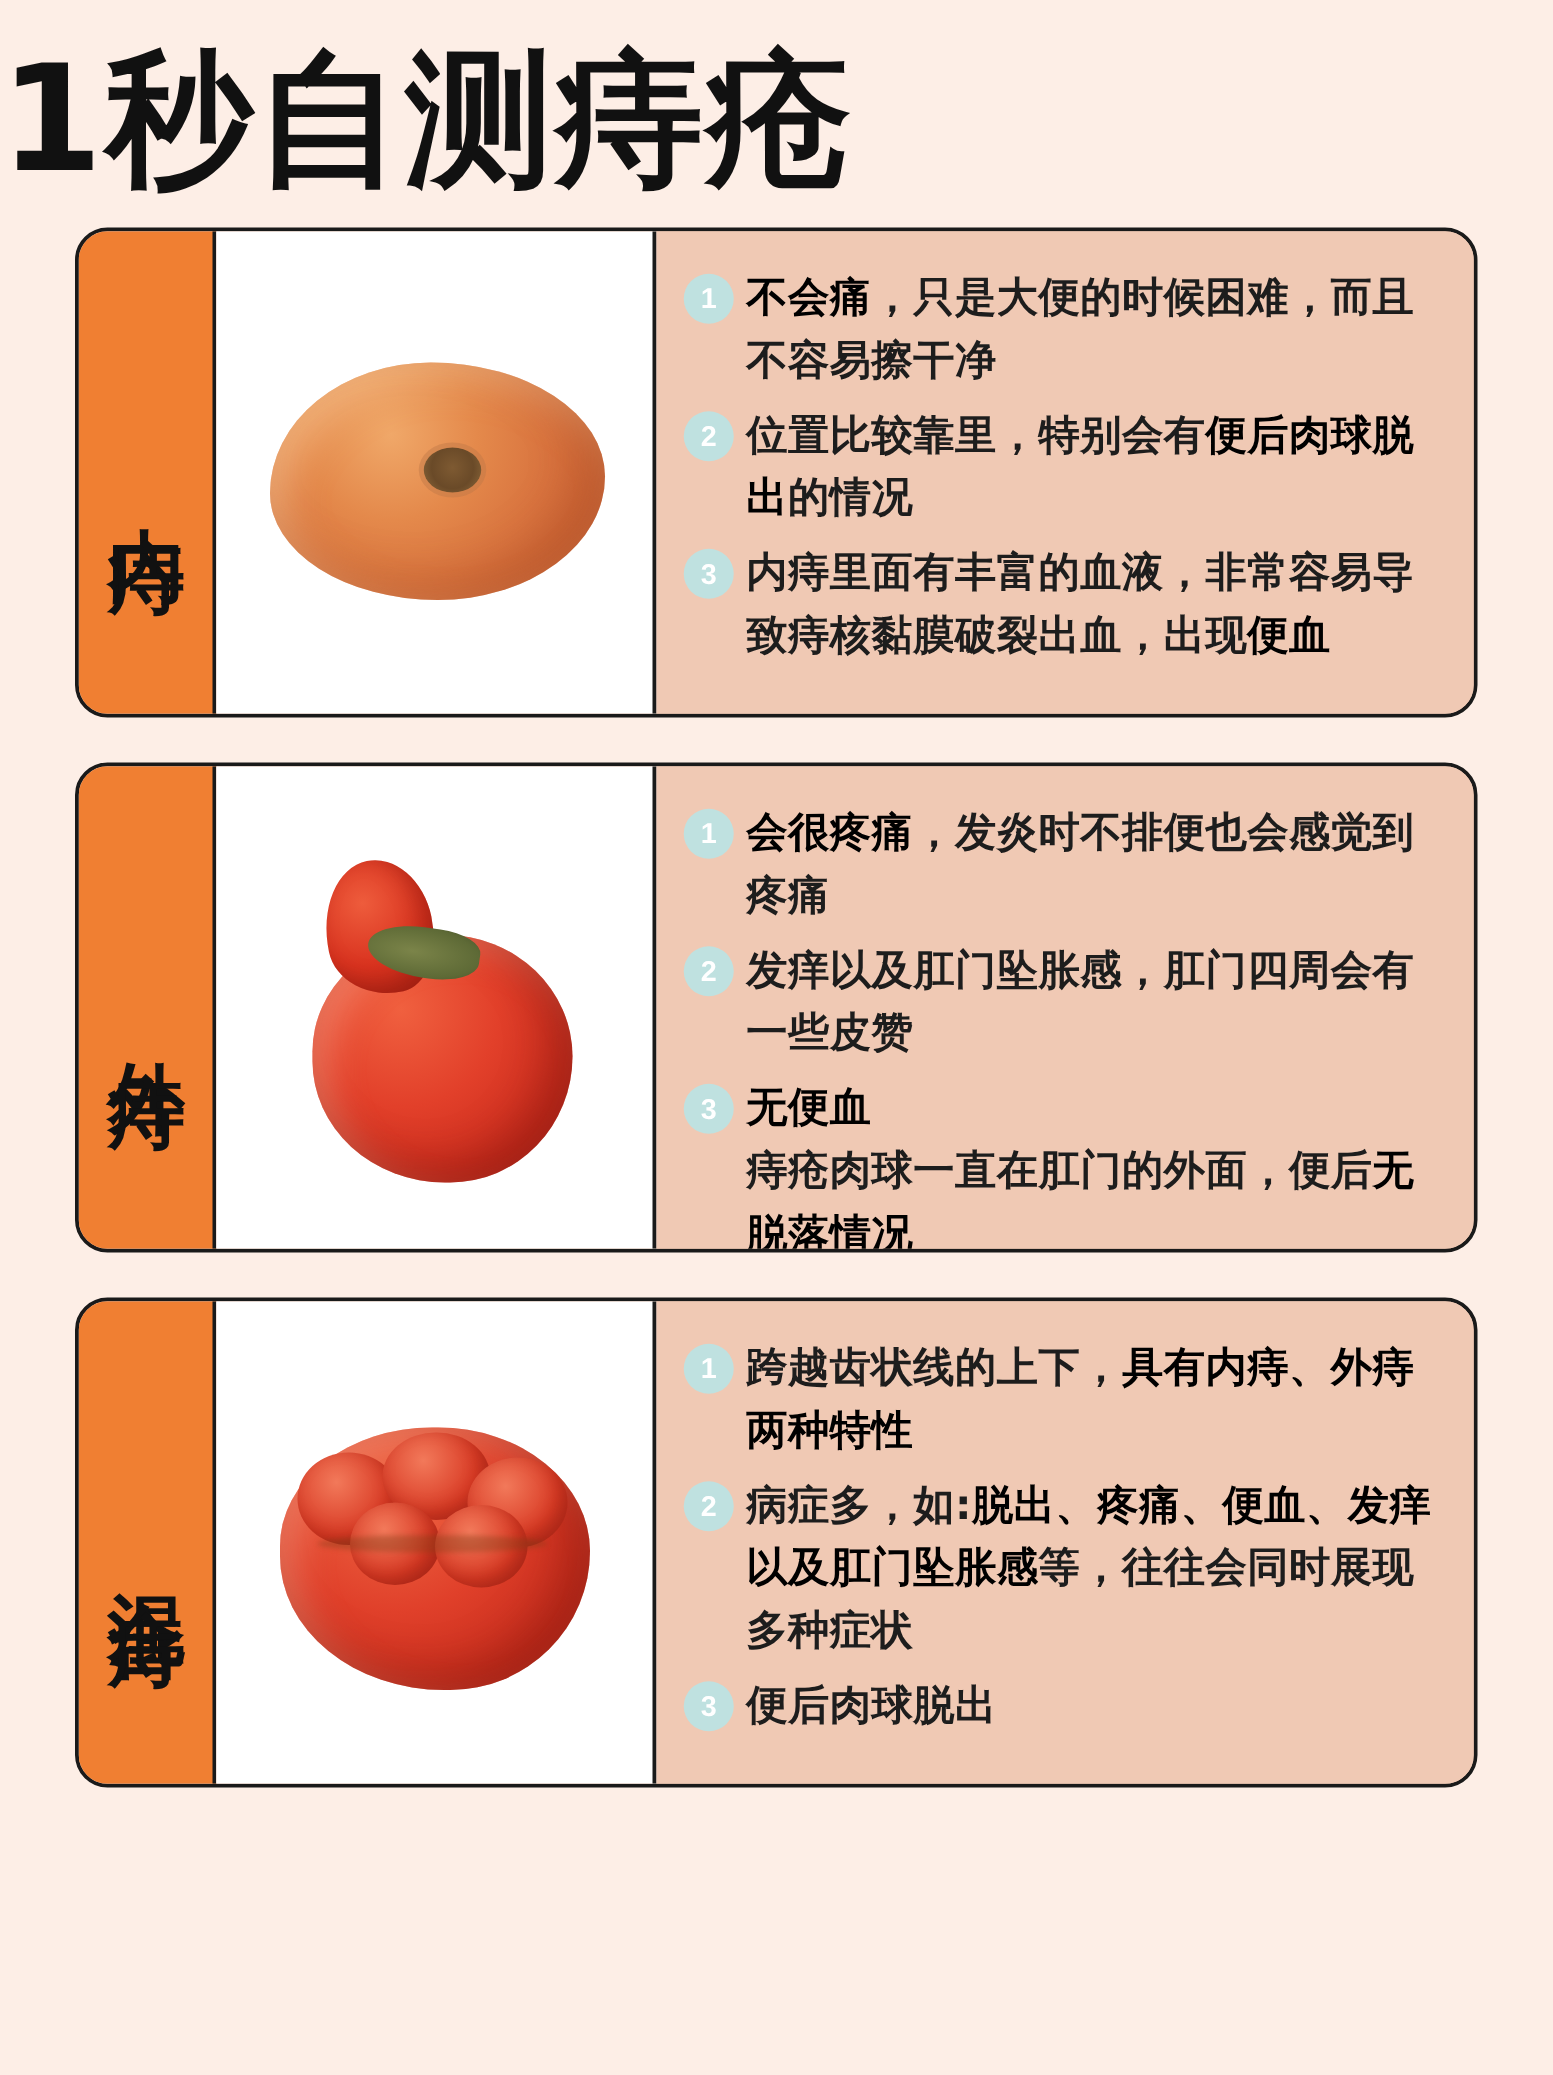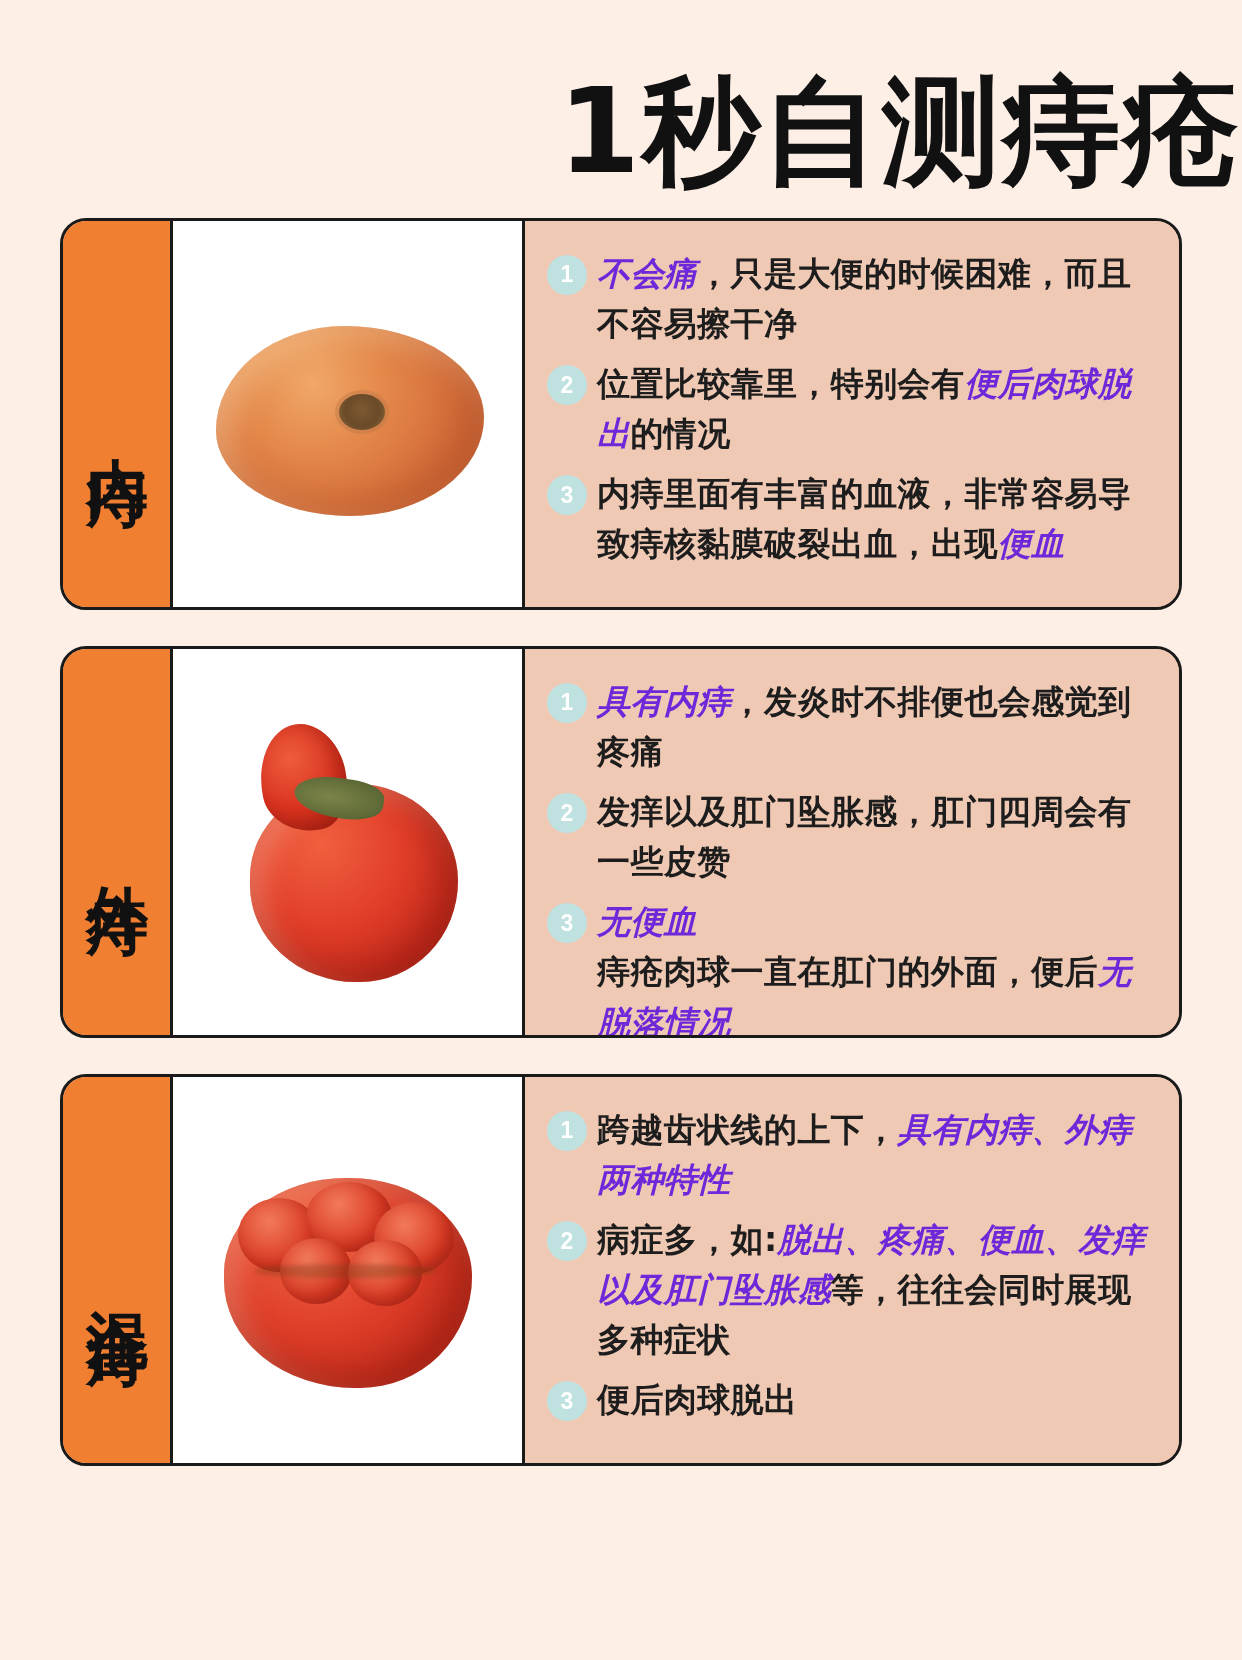--- a/index.html
+++ b/index.html
@@ -16,26 +16,26 @@
   }
   .page {
     width: 1242px;
     height: 1660px;
     background: #fdeee6;
     box-sizing: border-box;
     padding: 0;
     position: relative;
   }
   .title {
-    text-align: right;
+    text-align: left;
     font-size: 118px;
     font-weight: 900;
     letter-spacing: 2px;
     color: #111111;
-    padding-top: 64px;
+    padding-top: 28px;
     padding-bottom: 18px;
     line-height: 1.15;
     font-family: "DejaVu Sans", "Liberation Sans", sans-serif;
   }
   .card {
     position: relative;
     margin: 0 60px 36px 60px;
     height: 392px;
     border: 3px solid #1a1a1a;
     border-radius: 26px;
@@ -103,21 +103,21 @@
     font-family: "Liberation Sans", sans-serif;
   }
   .txt {
     font-size: 33px;
     line-height: 1.52;
     color: #1d1d1d;
     font-weight: 700;
     font-family: "DejaVu Sans", "Liberation Sans", sans-serif;
     letter-spacing: 0.4px;
   }
-  .hl { color: #6d28d9; font-style: italic; }
+  .hl { color: #000000; }
 
   
   .tomato-wrap { position: relative; width: 300px; height: 300px; }
   .t1 {
     position: absolute;
     left: 18px; top: 62px;
     width: 268px; height: 190px;
     border-radius: 48% 52% 50% 50% / 55% 48% 52% 45%;
     background:
       radial-gradient(circle at 36% 30%, #f0a869 0%, #e4894b 32%, #d9743f 58%, #c95f33 85%);
@@ -226,21 +226,21 @@
     <div class="card-photo">
       <div class="tomato-wrap">
         <div class="t2-body"></div>
         <div class="t2-lobe"></div>
         <div class="t2-stem"></div>
       </div>
     </div>
     <div class="card-text">
       <div class="item">
         <div class="num">1</div>
-        <div class="txt"><span class="hl">具有内痔</span>，发炎时不排便也会感觉到疼痛</div>
+        <div class="txt"><span class="hl">会很疼痛</span>，发炎时不排便也会感觉到疼痛</div>
       </div>
       <div class="item">
         <div class="num">2</div>
         <div class="txt">发痒以及肛门坠胀感，肛门四周会有一些皮赞</div>
       </div>
       <div class="item">
         <div class="num">3</div>
         <div class="txt"><span class="hl">无便血</span><br>痔疮肉球一直在肛门的外面，便后<span class="hl">无脱落情况</span></div>
       </div>
     </div>

